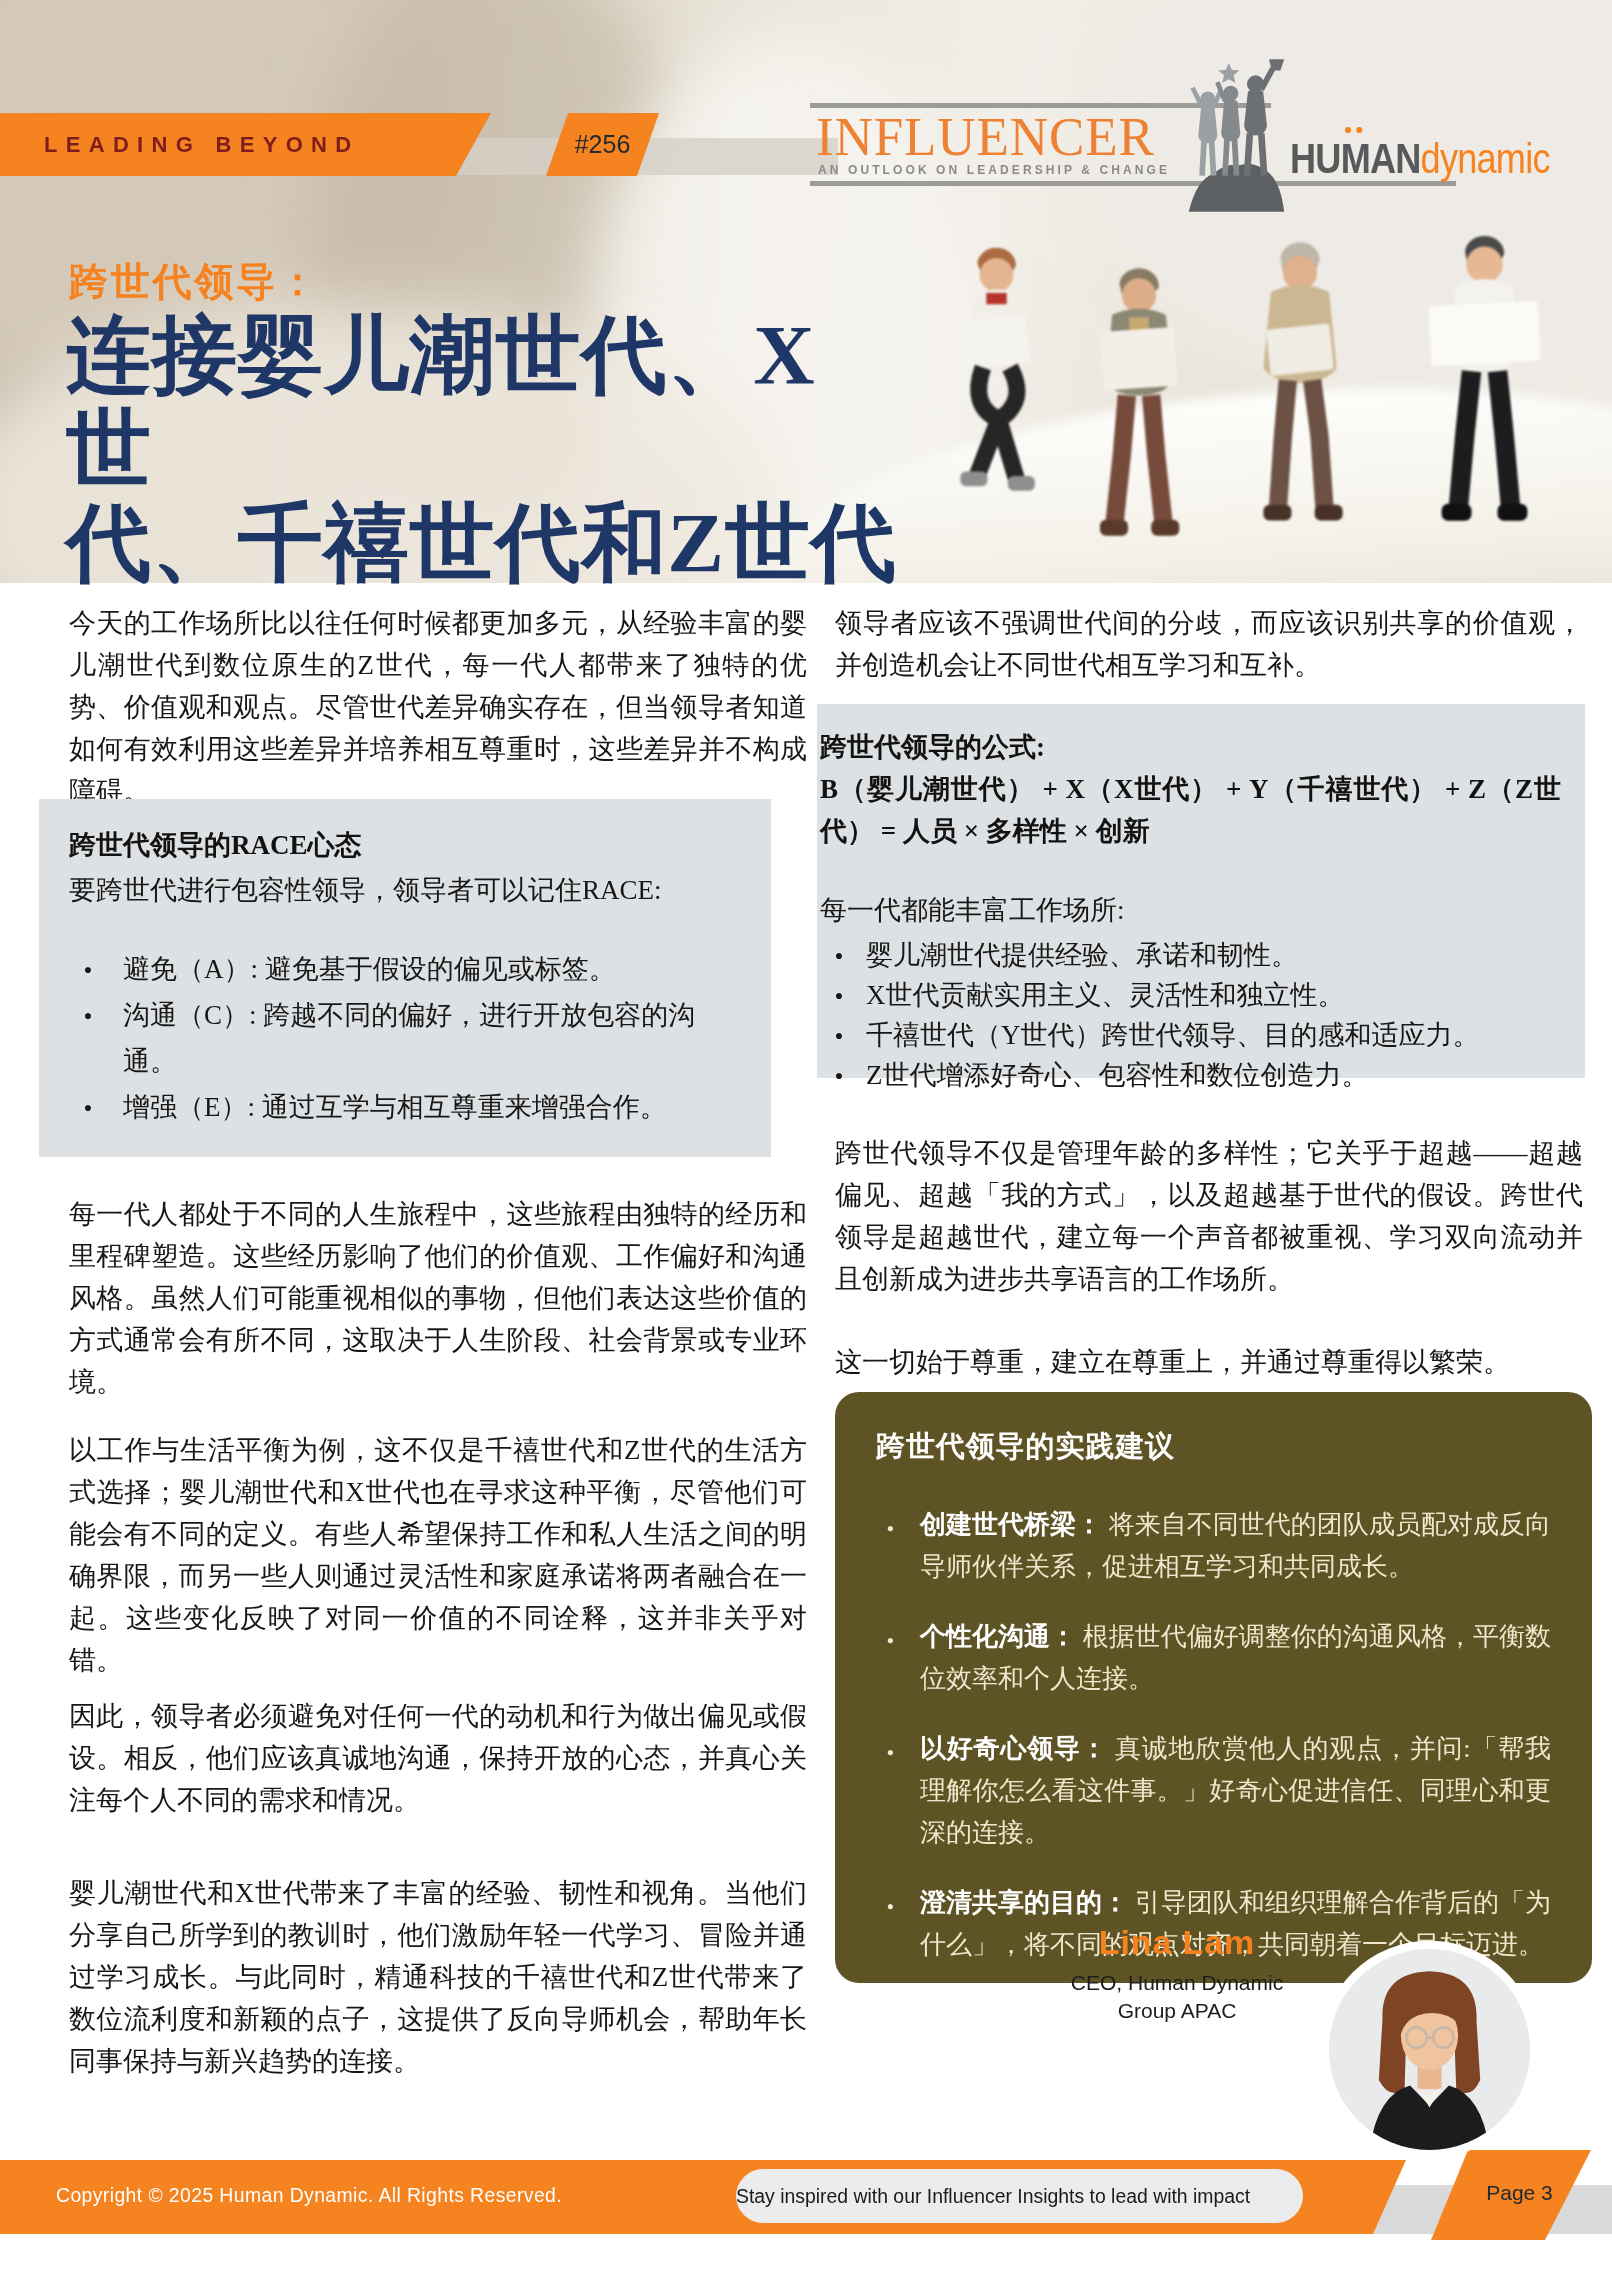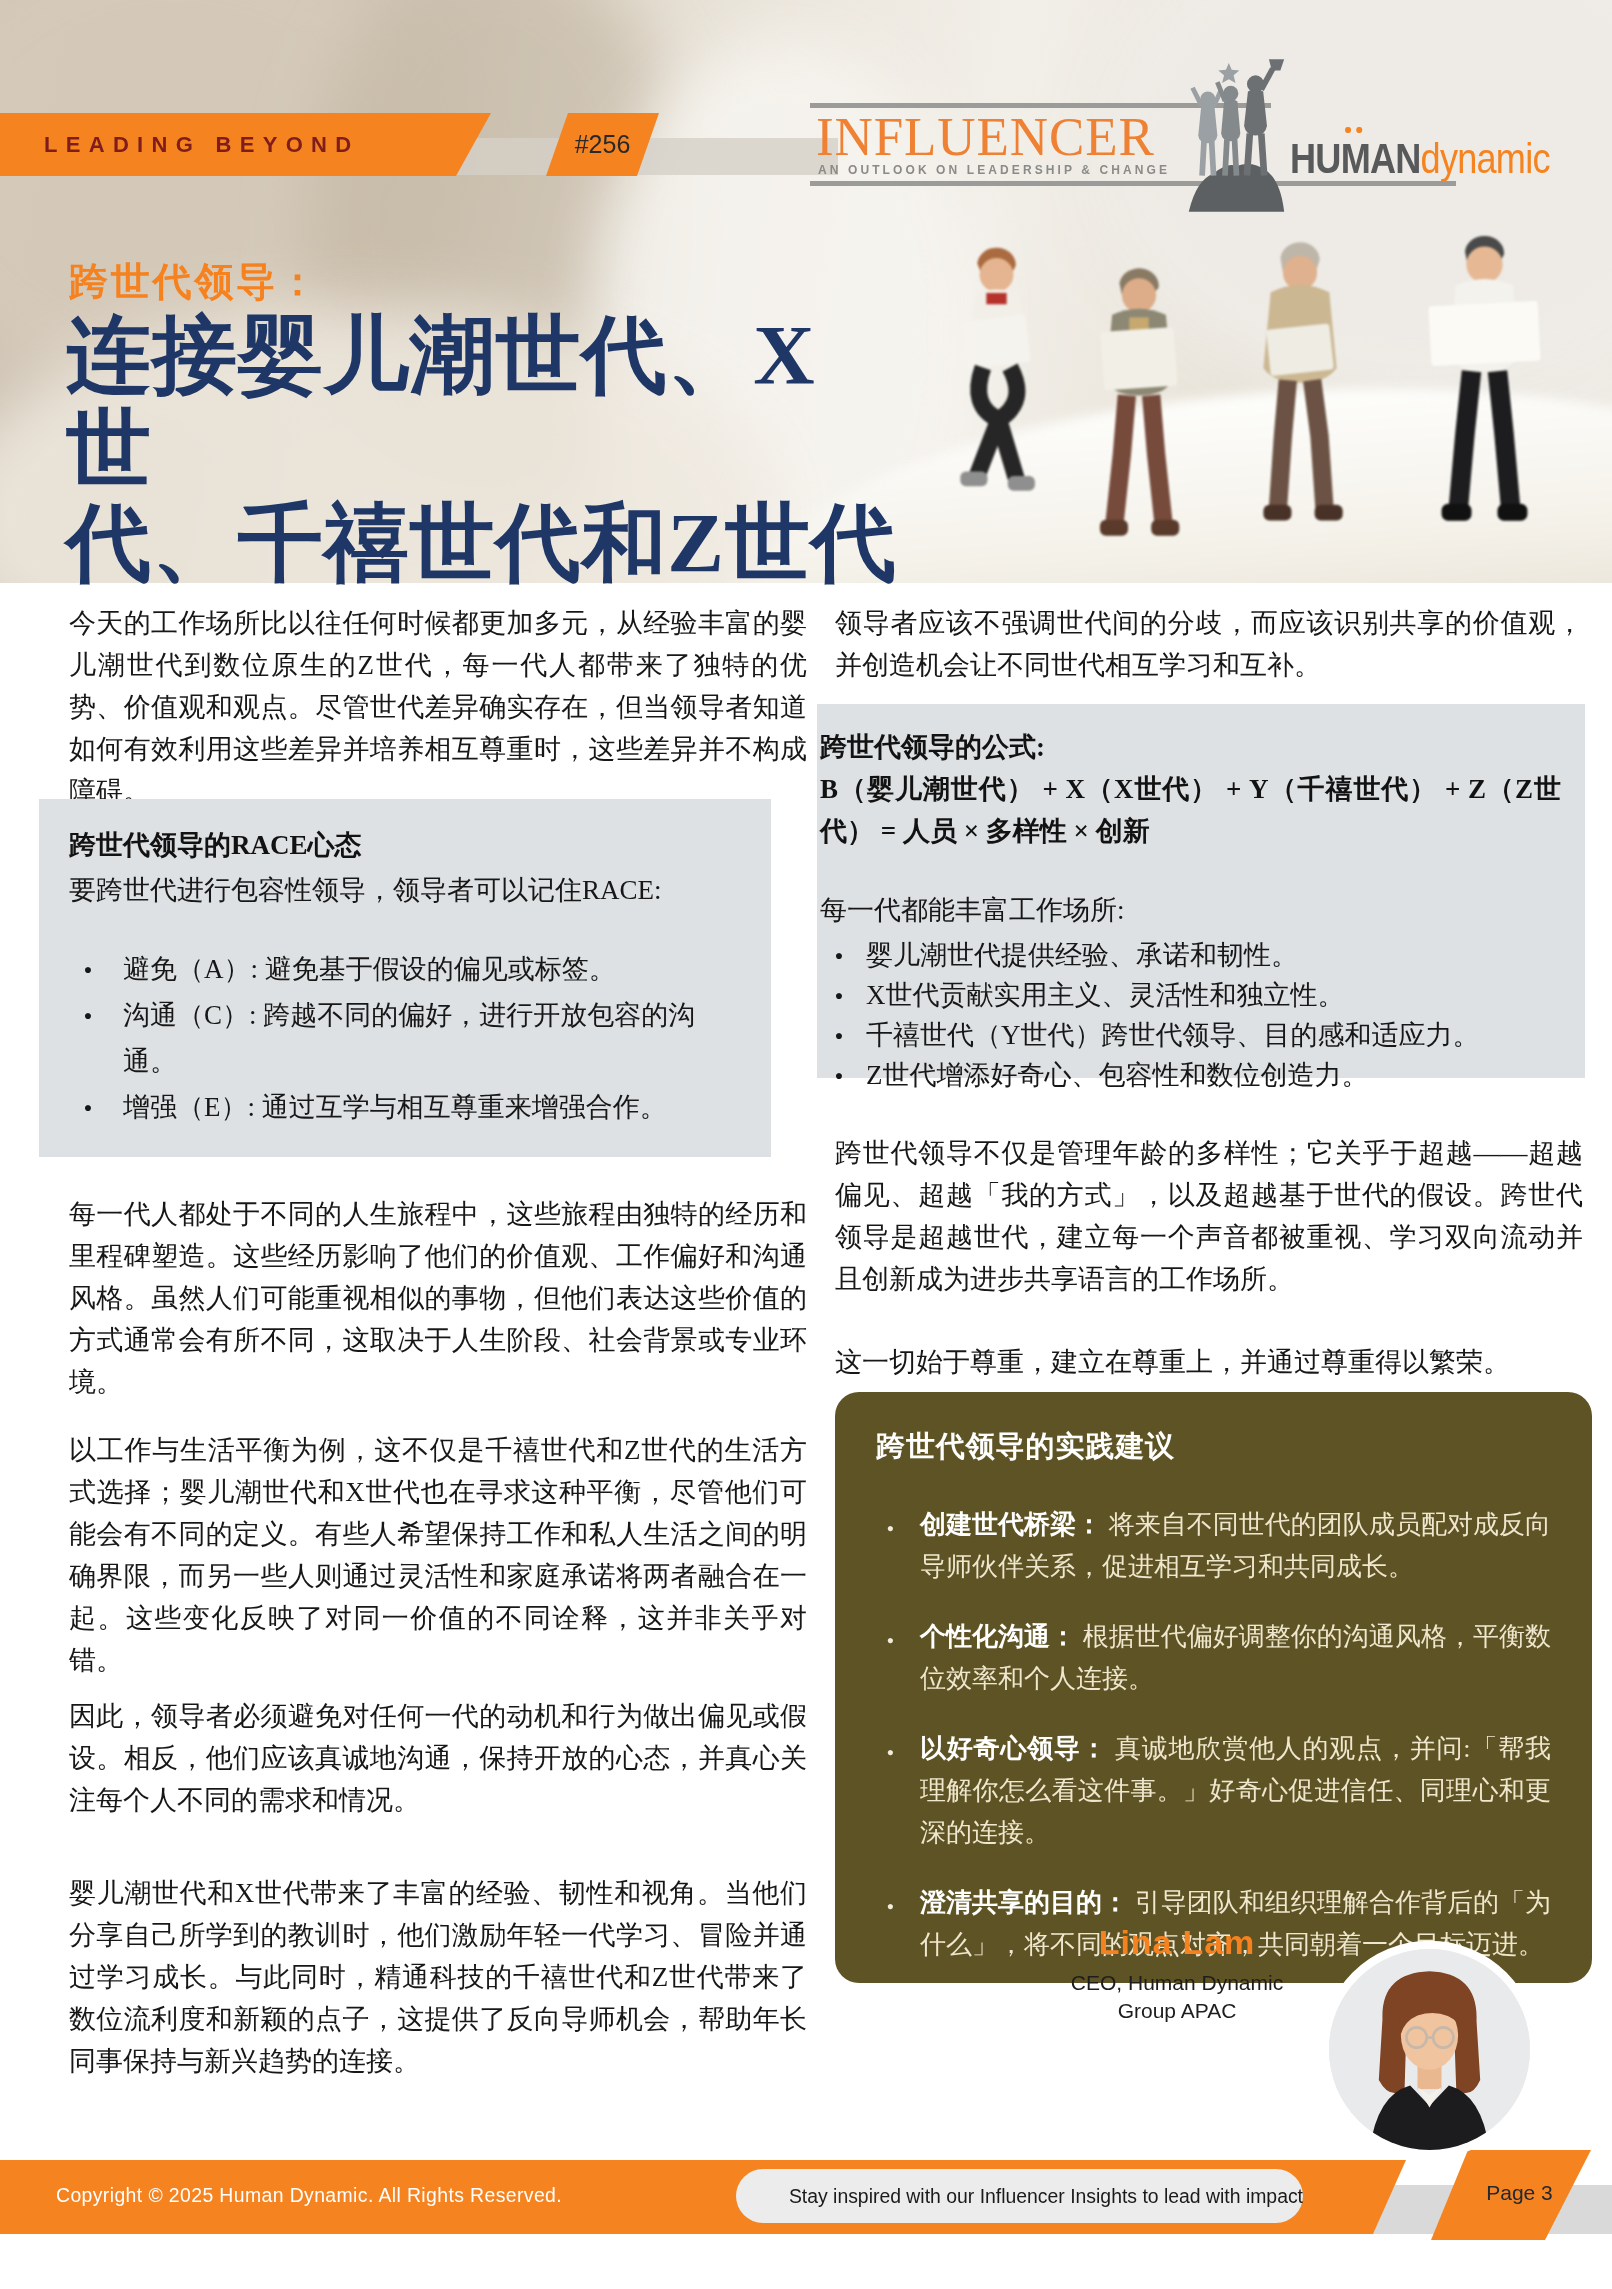--- a/index.html
+++ b/index.html
@@ -88,21 +88,21 @@
           overflow:hidden;background:#e9eaec;box-shadow:0 0 0 8.3px #ffffff;z-index:6;}
   
   .foot-bar{position:absolute;left:0;top:2160px;width:1406px;height:74px;background:#F5831F;
           clip-path:polygon(0 0,100% 0,calc(100% - 33px) 100%,0 100%);}
   .foot-gray{position:absolute;left:1349px;top:2185px;width:263px;height:49px;background:#D9D9D9;}
   .foot-plate{position:absolute;left:1431px;top:2150px;width:160px;height:90px;background:#F5831F;
           clip-path:polygon(37px 0,100% 0,114px 100%,0 100%);z-index:4;}
   .copyright{position:absolute;left:56px;top:2184px;font-family:"Liberation Sans",sans-serif;
           font-size:19.4px;color:#ffffff;letter-spacing:0.4px;}
   .foot-pill{position:absolute;left:736px;top:2169px;width:567px;height:54px;border-radius:27px;background:#ECECEC;
-          font-family:"Liberation Sans",sans-serif;font-size:19.4px;color:#1a1a1a;text-align:right;line-height:54px;z-index:3;}
+          font-family:"Liberation Sans",sans-serif;font-size:19.4px;color:#1a1a1a;text-align:left;line-height:54px;z-index:3;}
   .page-num{position:absolute;left:1464px;top:2181px;width:111px;text-align:center;z-index:5;
           font-family:"Liberation Sans",sans-serif;font-size:21px;color:#222933;}
 </style>
 </head>
 <body>
 
 <div class="page">
 
   <div class="hero">
     <div class="blob b1"></div>

